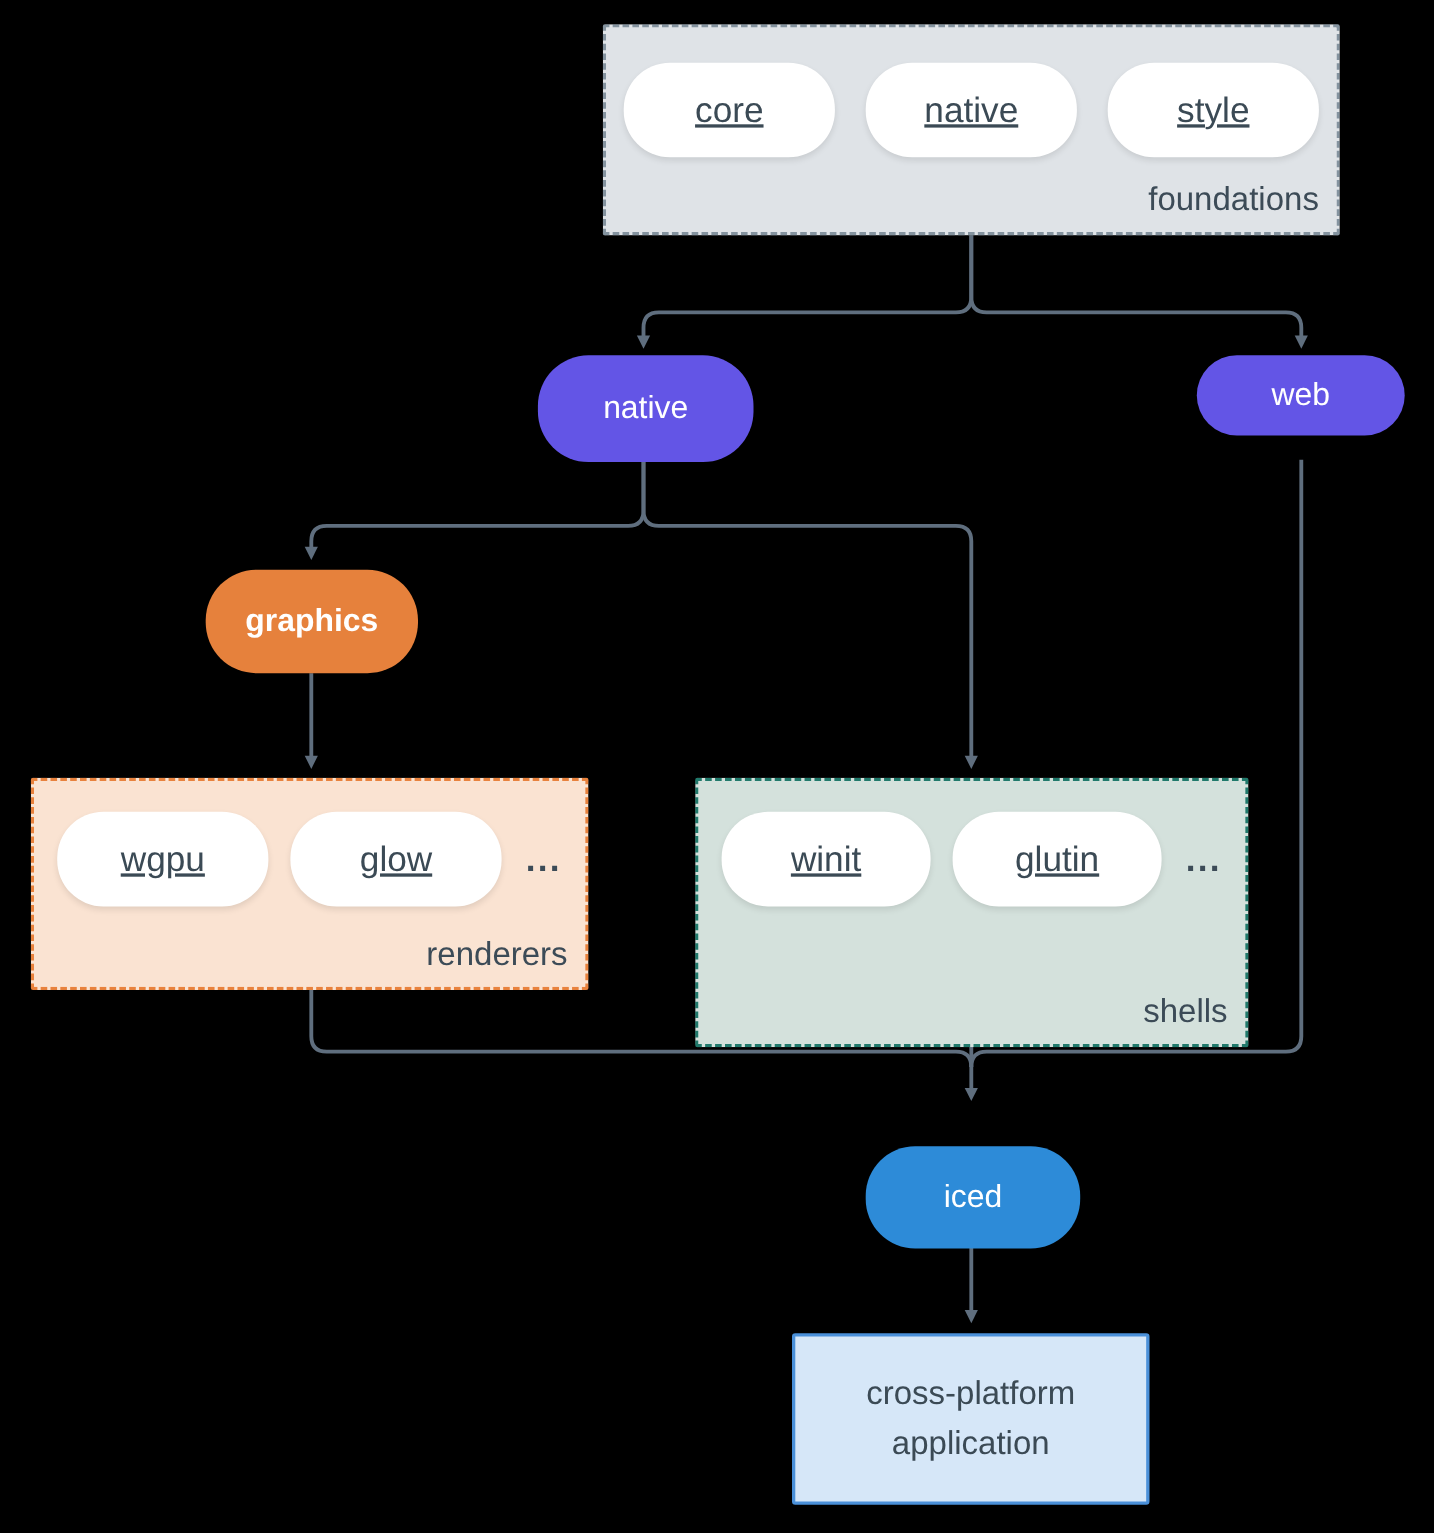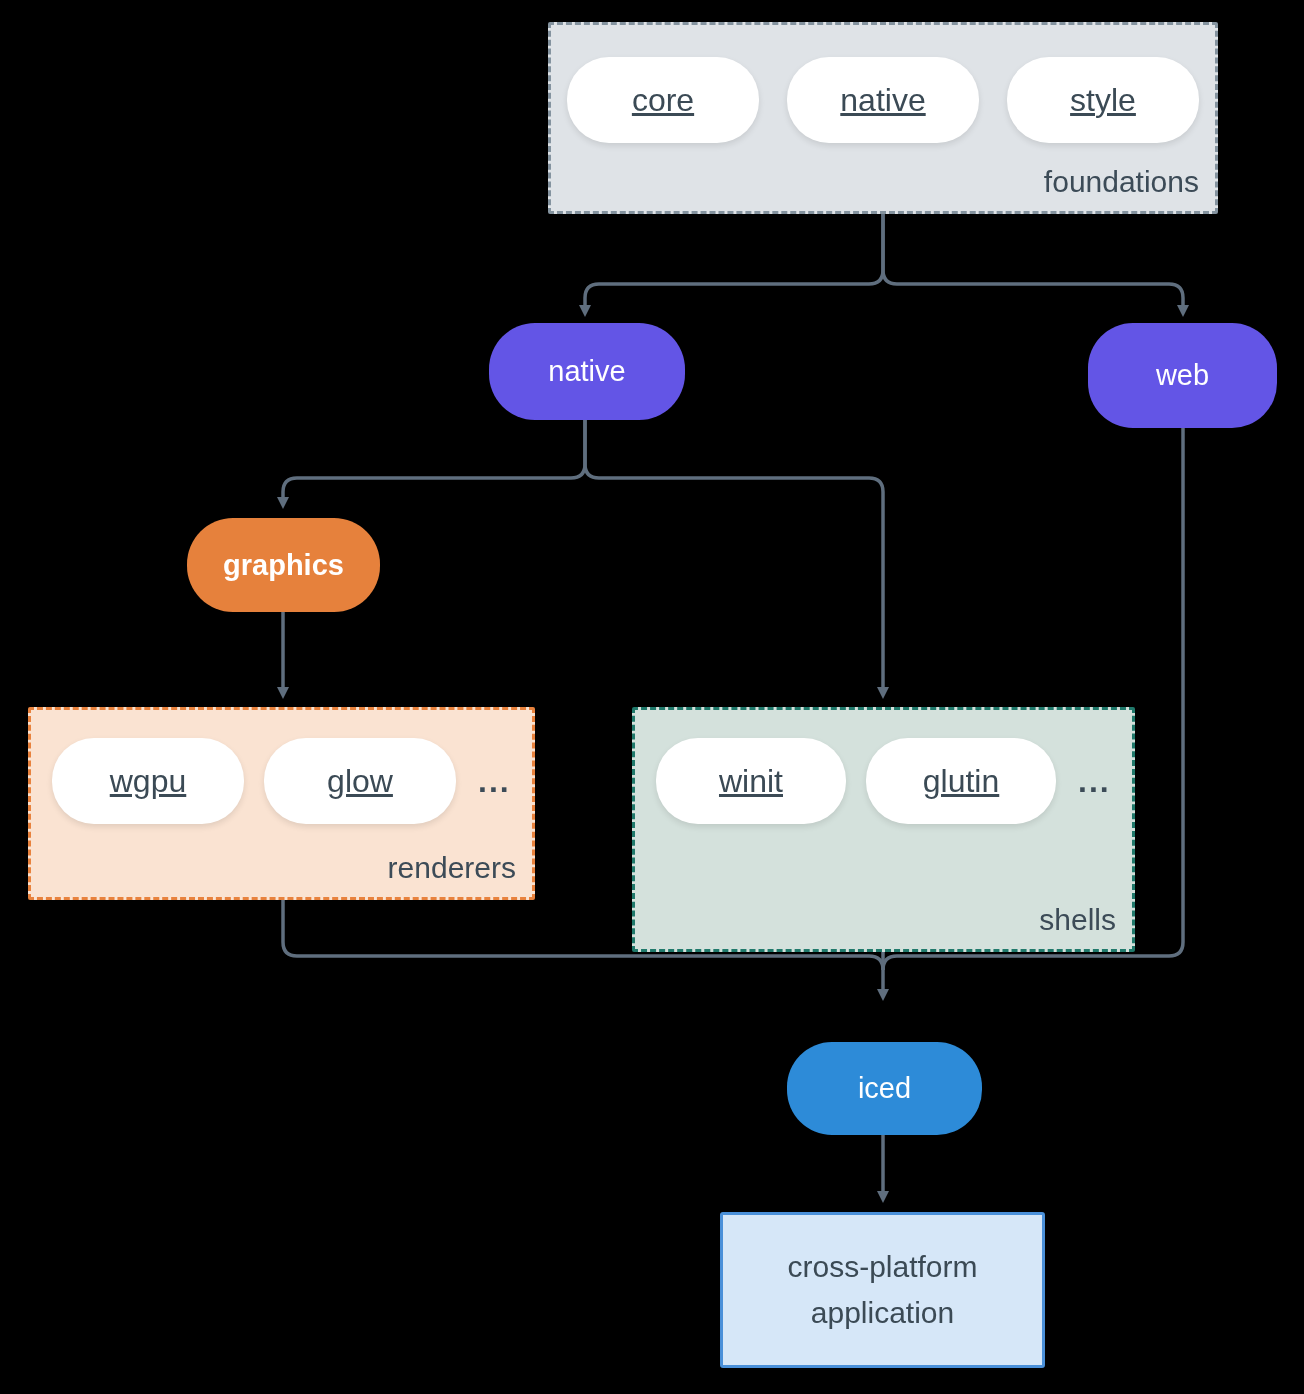--- a/index.html
+++ b/index.html
@@ -102,21 +102,21 @@
 
   .node {
     position: absolute;
     display: flex;
     align-items: center;
     justify-content: center;
     color: #ffffff;
     font-size: 29px;
   }
   .node-native { left: 489px; top: 323px; width: 196px; height: 97px; border-radius: 46px; background: var(--purple); }
-  .node-web    { left: 1088px; top: 323px; width: 189px; height: 105px; border-radius: 45px; background: var(--purple); text-align: center; }
+  .node-web    { left: 1088px; top: 323px; width: 189px; height: 73px; border-radius: 45px; background: var(--purple); text-align: center; }
   .node-graphics { left: 187px; top: 518px; width: 193px; height: 94px; border-radius: 46px; background: var(--orange); font-weight: bold; }
   .node-iced   { left: 787px; top: 1042px; width: 195px; height: 93px; border-radius: 45px; background: var(--blue); }
 
   .app-box {
     position: absolute;
     left: 720px; top: 1212px; width: 325px; height: 156px;
     background: var(--app_fill);
     border: 3px solid var(--app_border);
     border-radius: 3px;
     display: flex;

